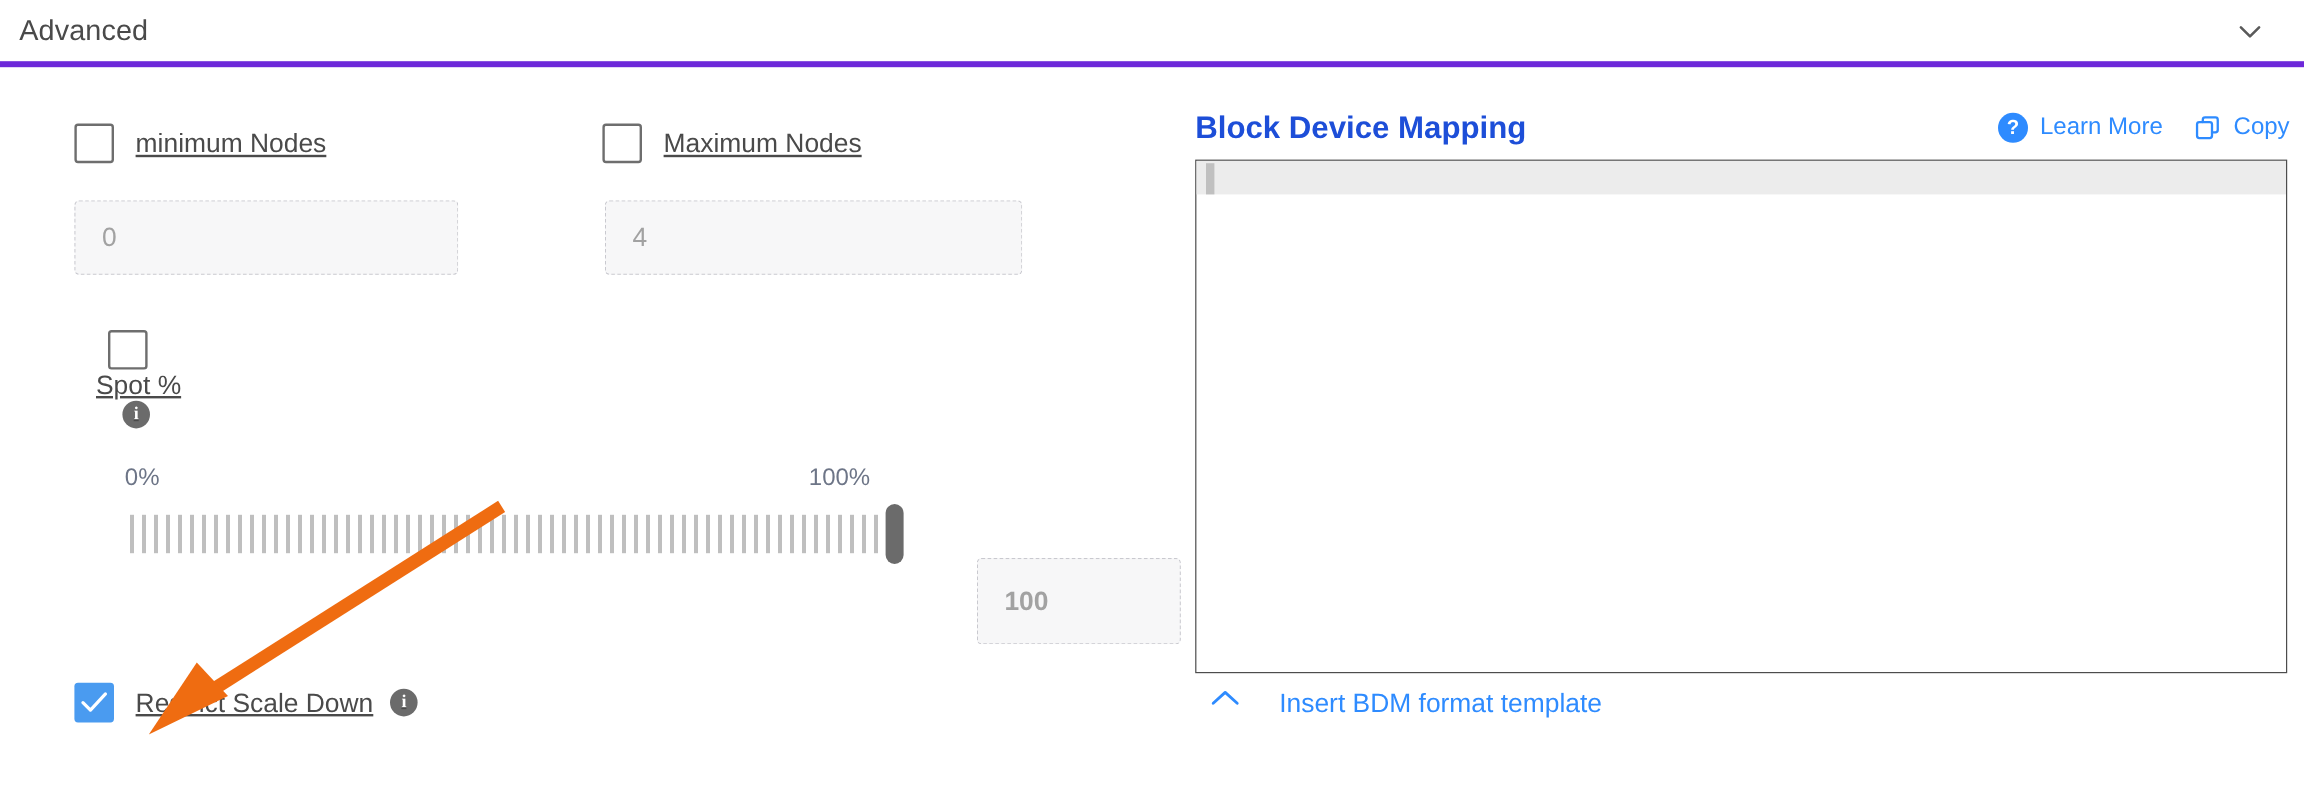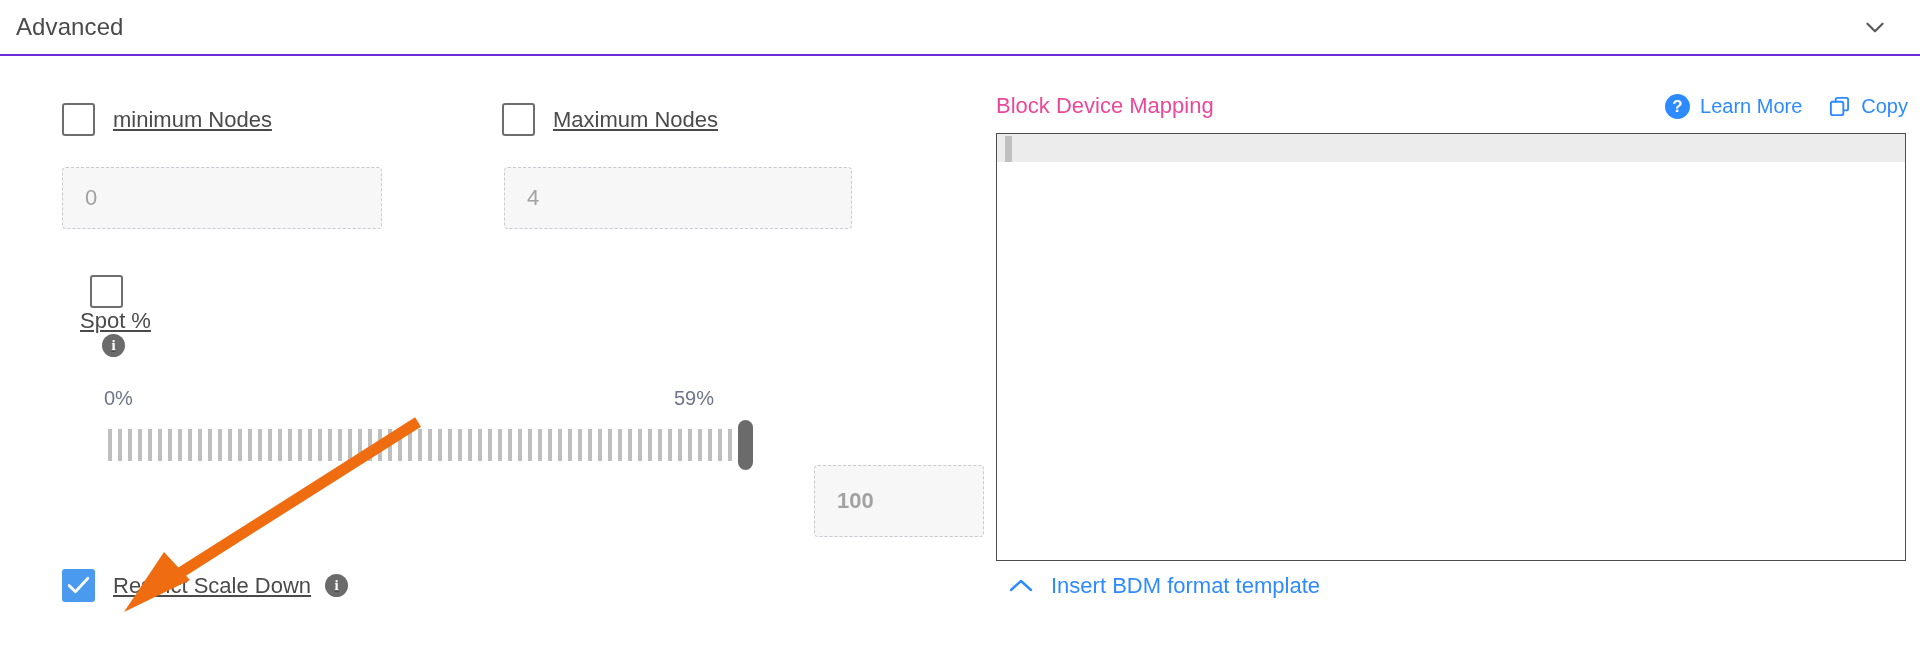--- a/index.html
+++ b/index.html
@@ -20,21 +20,21 @@
   .panel-header {
     position: absolute;
     left: 0; top: 0;
     width: 1920px;
     height: 56px;
     box-sizing: border-box;
     display: flex;
     align-items: center;
     justify-content: space-between;
     padding: 0 20px 0 16px;
-    border-bottom: 2px solid #6d28d9;
+    border-bottom: 5px solid #6d28d9;
   }
   .panel-title {
     font-size: 24px;
     font-weight: 400;
     color: #4a4a4a;
     letter-spacing: .1px;
   }
   .chevron-down {
     width: 26px;
     height: 26px;
@@ -178,22 +178,23 @@
   .bdm-head {
     position: absolute;
     left: 0; top: 32px;
     width: 912px;
     height: 34px;
     display: flex;
     align-items: center;
     justify-content: space-between;
   }
   .bdm-title {
-    font-size: 22px;
-    color: #ec4899;
+    font-size: 26px;
+    color: #1d4ed8;
+    font-weight: bold;
   }
   .bdm-actions {
     display: flex;
     align-items: center;
     gap: 26px;
   }
   .link-btn {
     display: inline-flex;
     align-items: center;
     gap: 10px;
@@ -242,22 +243,22 @@
     position: absolute;
     left: 8px; top: 2px;
     width: 7px;
     height: 26px;
     background: #c0c0c0;
   }
   .bdm-footer {
     position: absolute;
     left: 0; top: 516px;
     display: flex;
-    align-items: center;
-    gap: 17px;
+    align-items: flex-start;
+    gap: 32px;
     padding-left: 12px;
     cursor: pointer;
   }
   .chevron-up {
     width: 26px;
     height: 18px;
     display: block;
     color: #2e8bff;
   }
   .bdm-footer-label {
@@ -309,21 +310,21 @@
     </div>
 
     <div class="cb-row" style="left:16px; top:218px;flex-direction:column;">
       <span class="checkbox"></span>
       <span class="cb-label">Spot %</span>
       <span class="info-icon">i</span>
     </div>
 
     <div class="slider-wrap">
       <span class="slider-min-label">0%</span>
-      <span class="slider-max-label">59%</span>
+      <span class="slider-max-label">100%</span>
       <div class="slider-track"></div>
       <div class="slider-handle"></div>
     </div>
     <div class="disabled-input" style="left:768px; top:408px; width:170px; height:72px;font-weight:bold;">
       <span>100</span>
     </div>
 
     <div class="cb-row" style="left:16px; top:512px;">
       <span class="checkbox checked">
         <svg viewBox="0 0 24 20" fill="none" stroke="#ffffff" stroke-width="2.6" stroke-linecap="round" stroke-linejoin="round">

